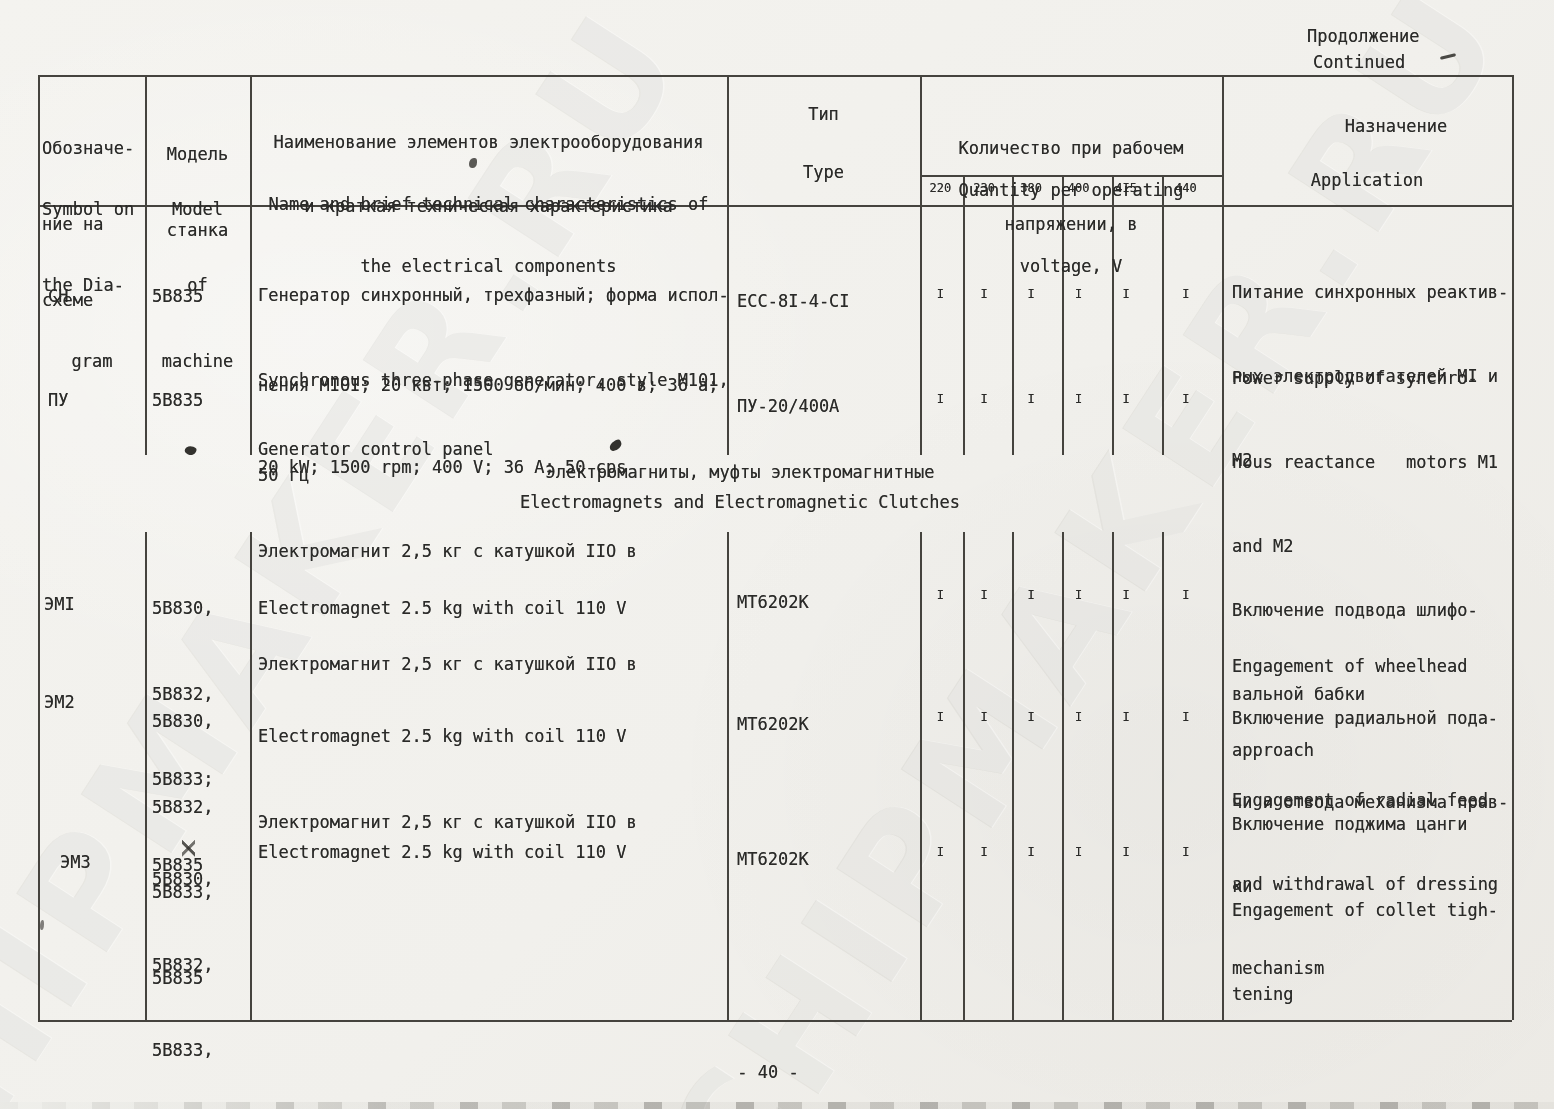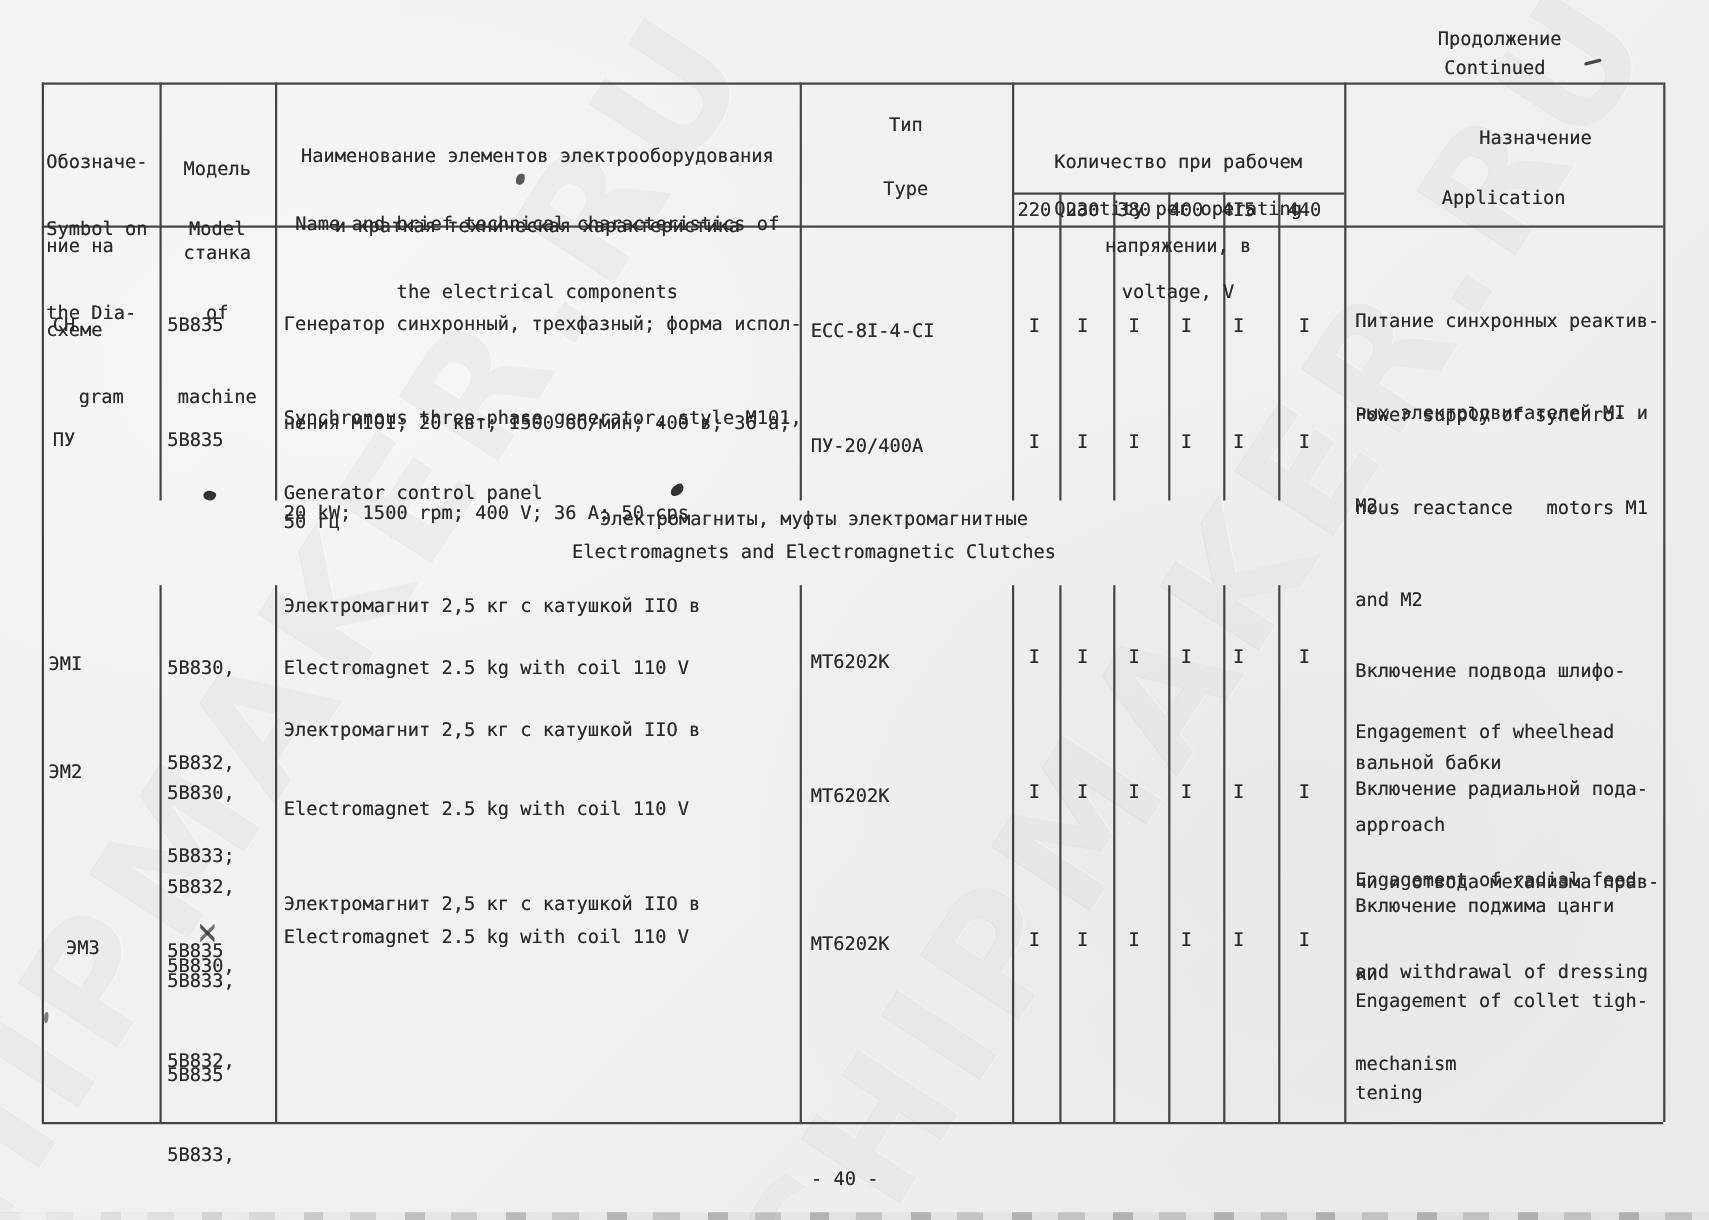--- a/index.html
+++ b/index.html
@@ -35,21 +35,21 @@
     letter-spacing:10px;
     color:rgba(125,122,112,0.09);
     text-shadow:1px 1px 0 rgba(255,255,255,0.35);
     white-space:nowrap;
     transform:translate(-50%,-50%) rotate(-57deg);
     pointer-events:none;
   }
   .qtyrow{
     position:absolute;left:920px;width:302px;
     display:flex;
-    font-size:17px;
+    font-size:12px;
     text-shadow:0 0 0.5px rgba(42,42,40,0.65);
   }
   .qtyrow span{display:block;text-align:center;}
   .qw1{width:43px;} .qw2{width:49px;} .qw3{width:50px;}
   .qw4{width:50px;} .qw5{width:50px;} .qw6{width:76px;}
   .speck{position:absolute;background:#33322e;border-radius:60% 30% 55% 40%;}
   .penmark{position:absolute;width:16px;height:3px;background:#4a4945;border-radius:2px;transform:rotate(-14deg);}
   .overstrike{
     position:absolute;width:13px;height:17px;
     background:

